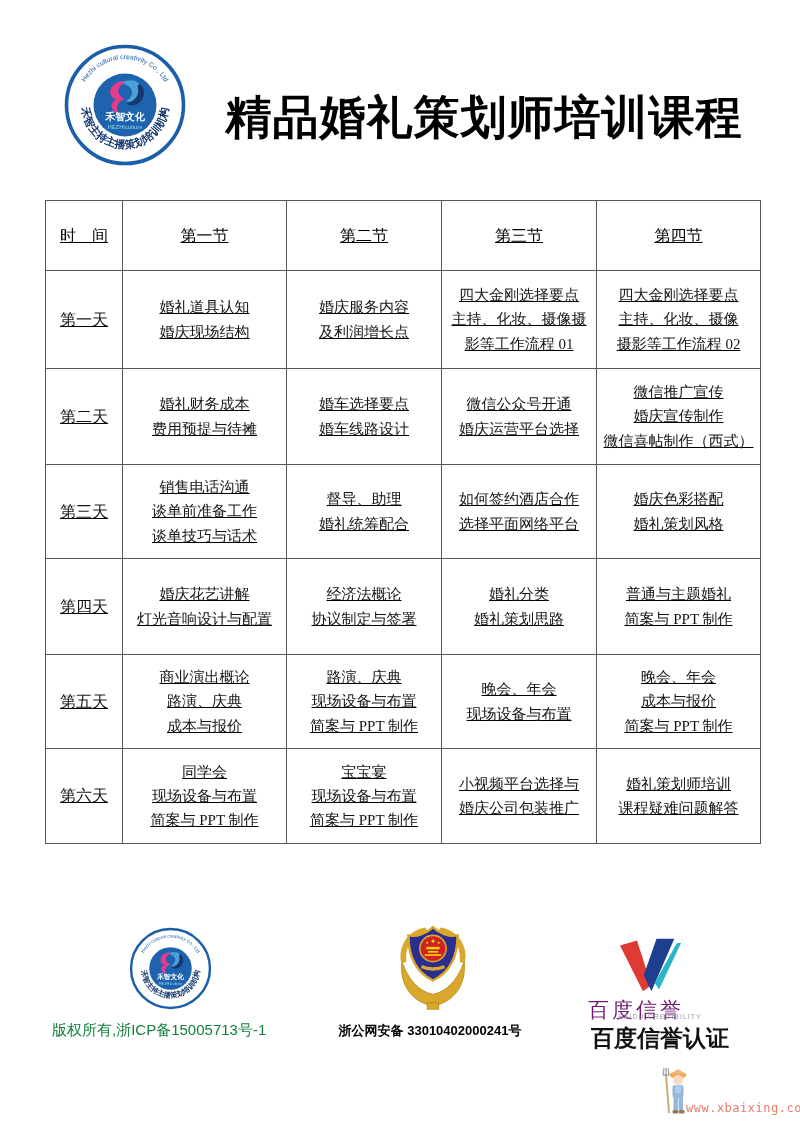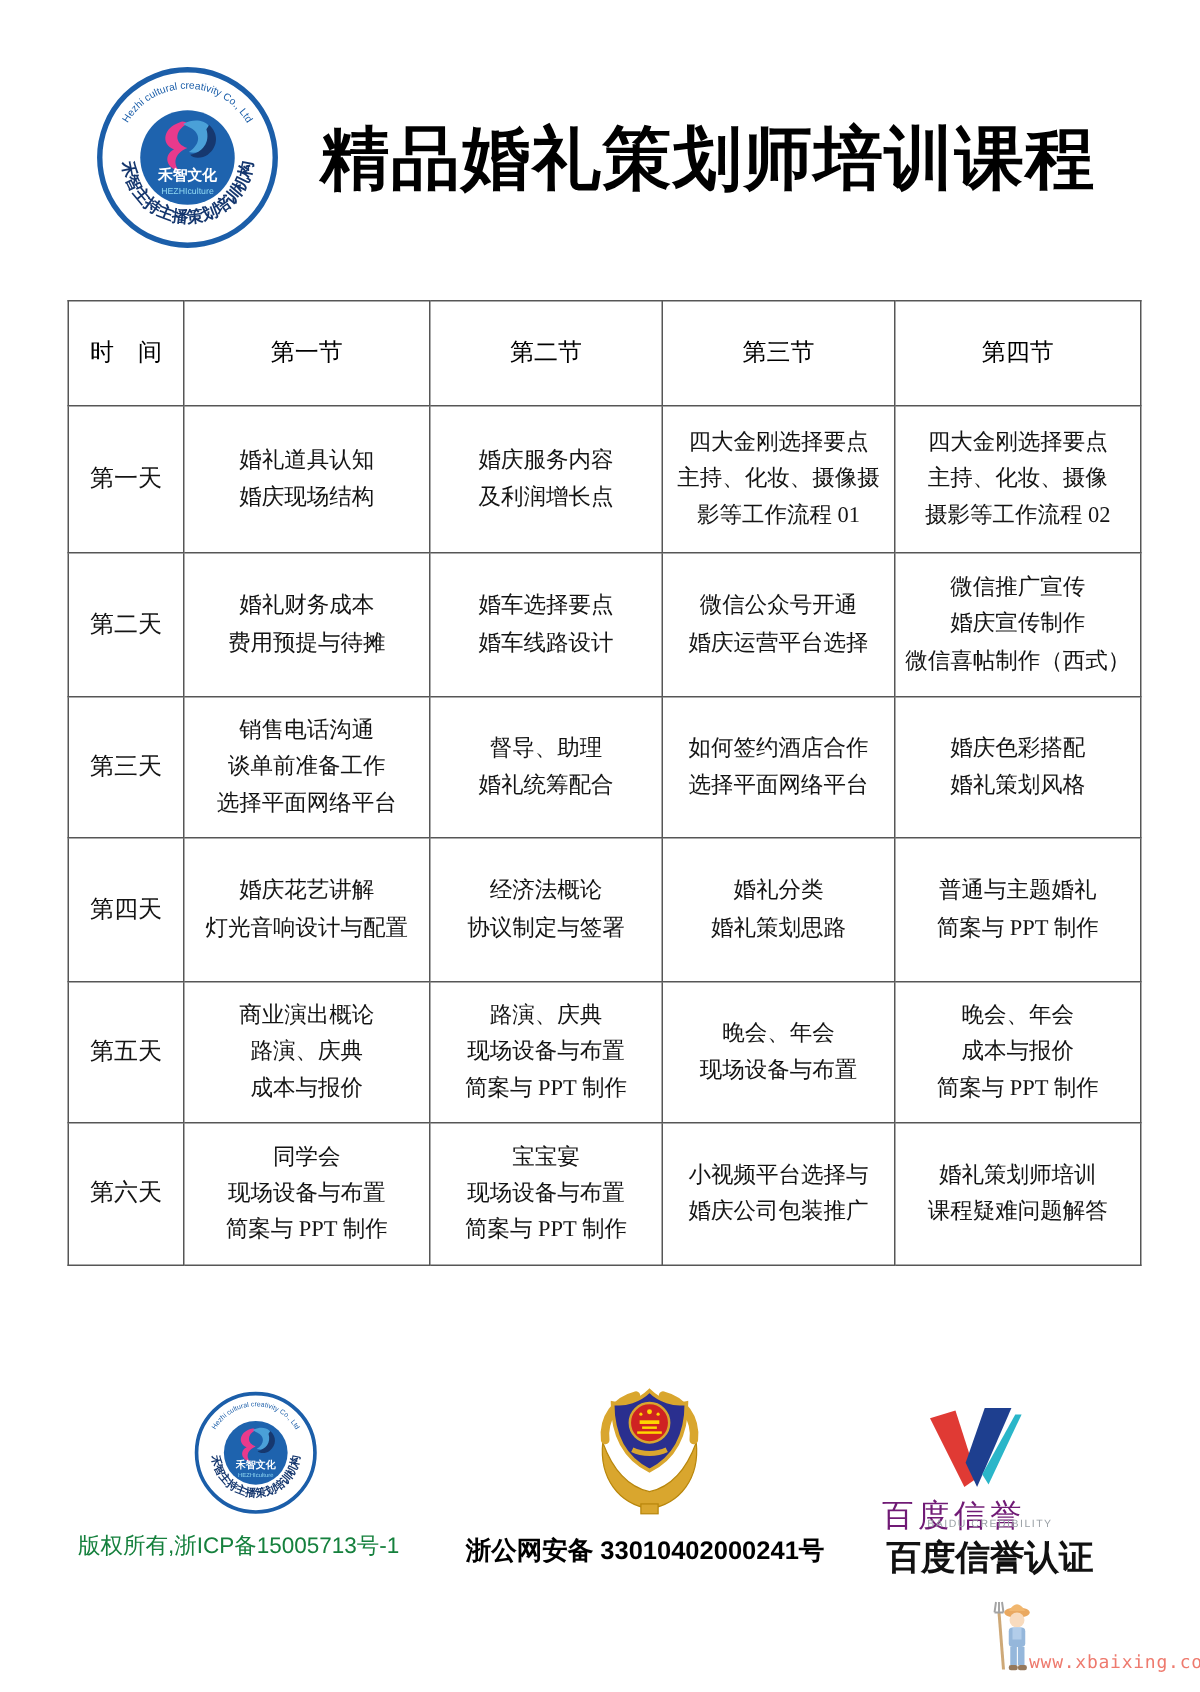--- a/index.html
+++ b/index.html
@@ -1,45 +1,45 @@
 <!DOCTYPE html>
 <html><head>
 <meta charset="utf-8">
 <style>
   html,body{margin:0;padding:0;background:#e8e8e8;}
   .page{position:relative;width:800px;height:1128px;background:#ffffff;overflow:hidden;
         font-family:"Liberation Serif","DejaVu Serif",serif;margin:0 auto;}
 
   
   .logo-main{position:absolute;left:62px;top:42px;width:126px;height:126px;}
-  .title{position:absolute;left:183px;top:80px;width:578px;margin:0;text-align:center;
+  .title{position:absolute;left:183px;top:80px;width:578px;margin:12px;text-align:center;
          font-size:46px;font-weight:bold;color:#000;letter-spacing:1px;line-height:1.15;}
 
   
   .course-table{position:absolute;left:45px;top:200px;width:715px;
-                border-collapse:collapse;table-layout:fixed;}
+                border-collapse:collapse;table-layout:fixed;text-decoration:underline;}
   .course-table th,.course-table td{
       border:1px solid #565656;text-align:center;vertical-align:middle;
       font-weight:normal;font-size:15px;color:#141414;
       white-space:pre-line;line-height:1.62;padding:2px;overflow:hidden;}
   .course-table th{font-size:16px;color:#000;}
   .course-table td.day{font-size:16px;text-align:center;}
   col.c-time{width:77px;} col.c-s1{width:164px;} col.c-s2{width:155px;}
   col.c-s3{width:155px;} col.c-s4{width:164px;}
   tr.hrow{height:70px;}
   tr.r1{height:98px;} tr.r2{height:96px;} tr.r3{height:94px;}
   tr.r4{height:96px;} tr.r5{height:94px;} tr.r6{height:95px;}
 
   
   .logo-small{position:absolute;left:128px;top:926px;width:85px;height:85px;}
   .f-left-caption{position:absolute;left:52px;top:1021px;width:238px;
       font-size:15px;color:#15803d;font-family:"Liberation Sans",sans-serif;}
   .badge{position:absolute;left:392px;top:923px;width:82px;height:92px;}
   .f-center-caption{position:absolute;left:298px;top:1022px;width:264px;text-align:center;
-      font-size:17px;font-weight:bold;color:#000;font-family:"Liberation Sans",sans-serif;}
+      font-size:13px;font-weight:bold;color:#000;font-family:"Liberation Sans",sans-serif;}
   .baidu-v{position:absolute;left:613px;top:937px;width:70px;height:56px;}
   .baidu-title{position:absolute;left:588px;top:996px;width:144px;text-align:left;
       font-size:21px;color:#701a75;letter-spacing:3px;font-family:"Liberation Sans",sans-serif;}
   .baidu-sub{position:absolute;left:588px;top:1013px;width:144px;text-align:center;
       font-size:7px;color:#9aa0a6;letter-spacing:1px;font-family:"Liberation Sans",sans-serif;}
   .baidu-caption{position:absolute;left:588px;top:1023px;width:144px;text-align:center;
       font-size:23px;font-weight:bold;color:#111;font-family:"Liberation Sans",sans-serif;}
 
   
   .farmer{position:absolute;left:660px;top:1066px;width:32px;height:52px;opacity:.9;}
@@ -157,21 +157,21 @@
         <td>微信公众号开通
 婚庆运营平台选择</td>
         <td>微信推广宣传
 婚庆宣传制作
 微信喜帖制作（西式）</td>
       </tr>
       <tr class="r3">
         <td class="day">第三天</td>
         <td>销售电话沟通
 谈单前准备工作
-选择平面网络平台</td>
+谈单技巧与话术</td>
         <td>督导、助理
 婚礼统筹配合</td>
         <td>如何签约酒店合作
 选择平面网络平台</td>
         <td>婚庆色彩搭配
 婚礼策划风格</td>
       </tr>
       <tr class="r4">
         <td class="day">第四天</td>
         <td>婚庆花艺讲解

